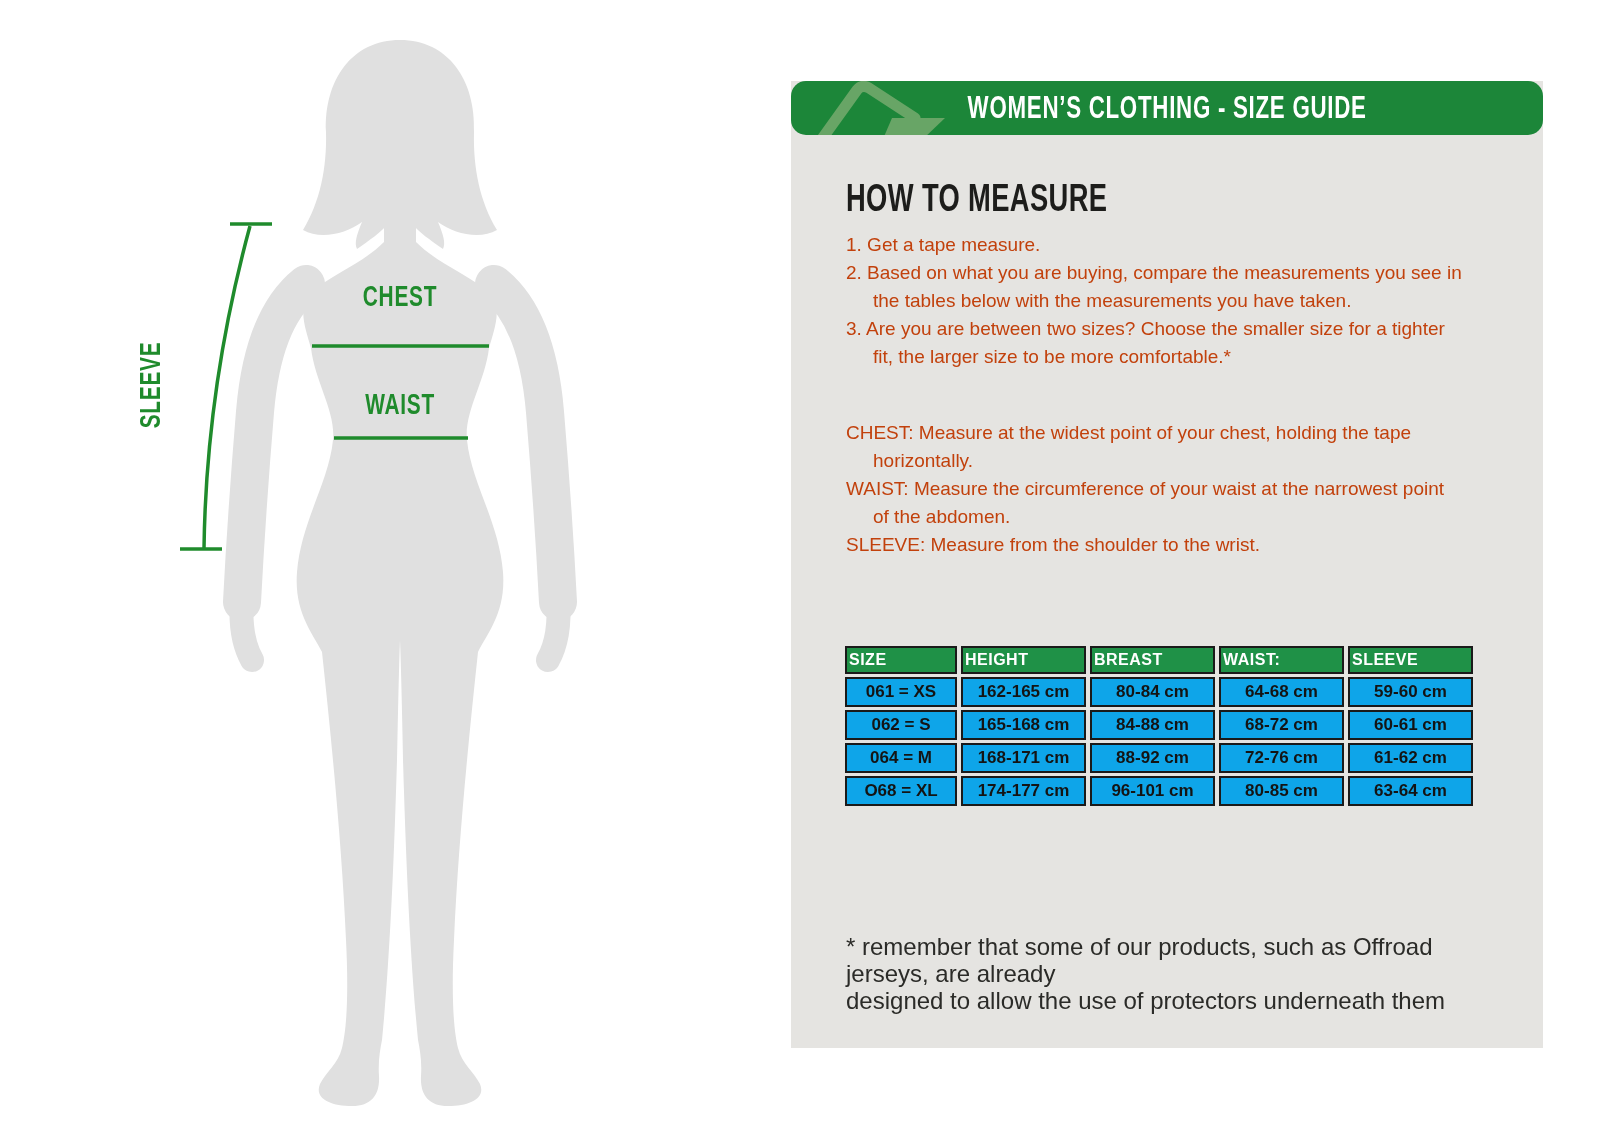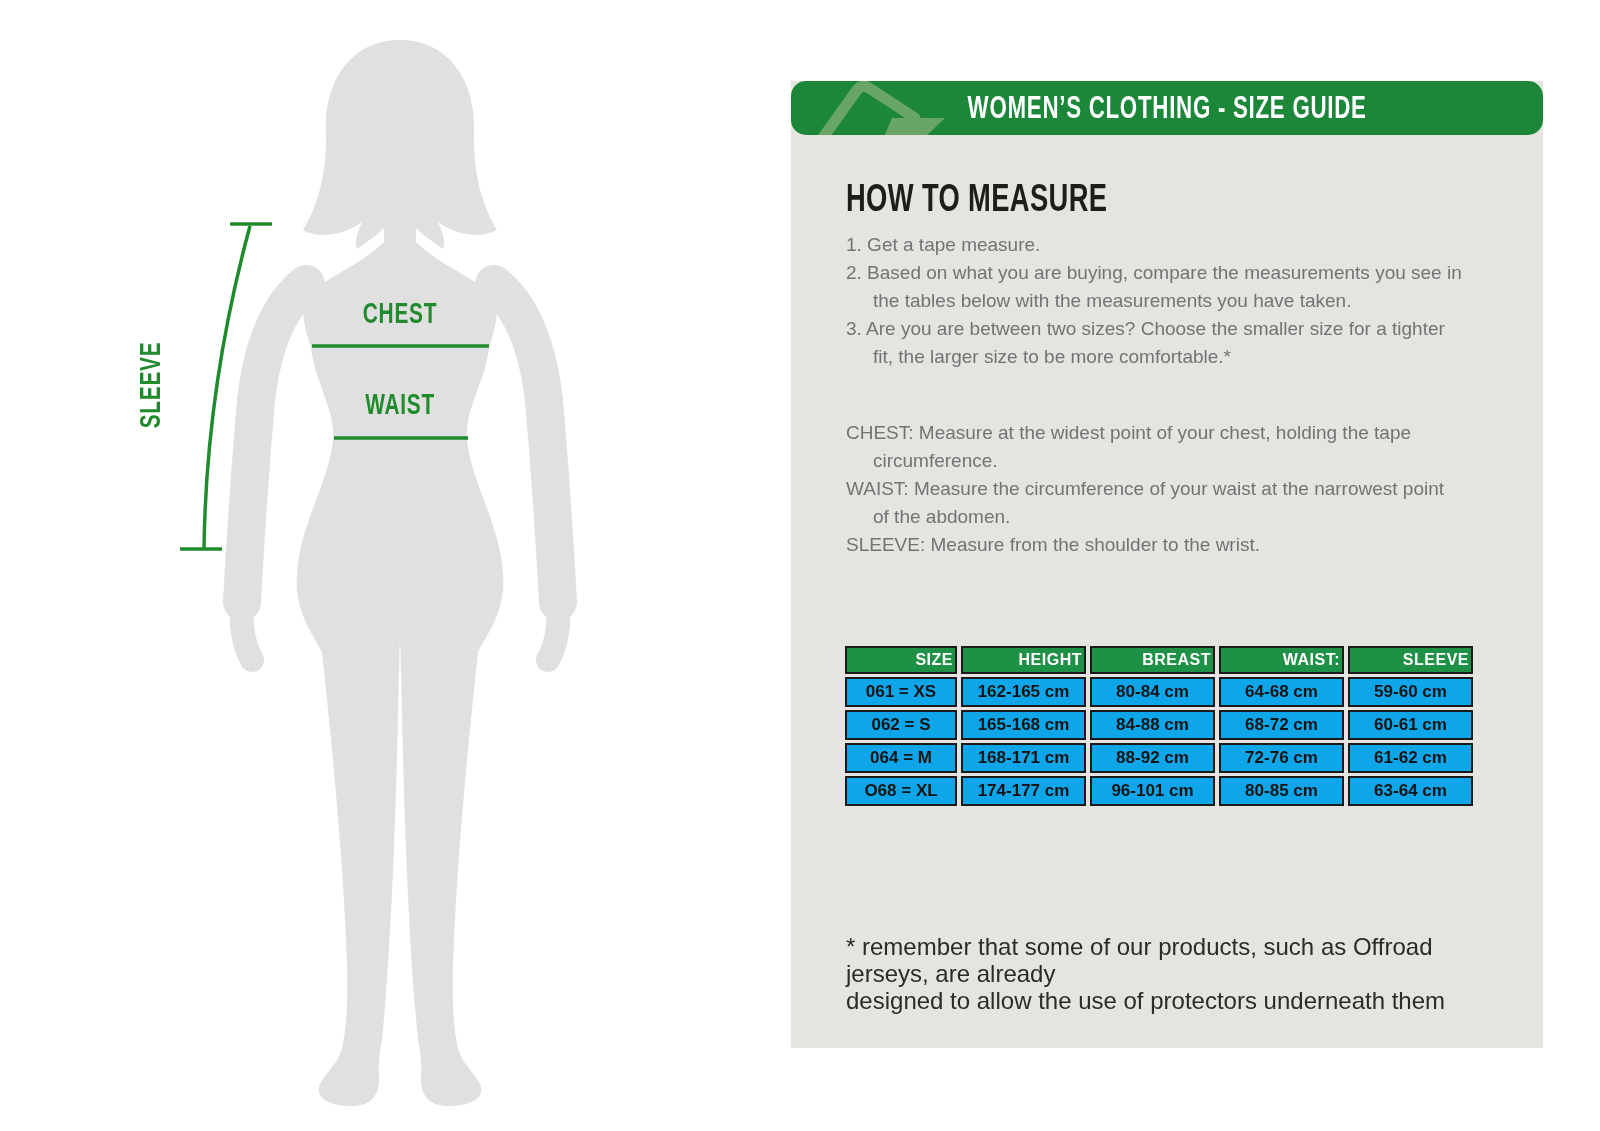--- a/index.html
+++ b/index.html
@@ -8,21 +8,21 @@
     font-family:"Liberation Sans", sans-serif;
   }
 
   
   .figure-svg{position:absolute;left:0;top:0;}
   .fig-label{
     position:absolute;color:#1f8b2c;font-weight:bold;font-size:29px;
     letter-spacing:1px;white-space:nowrap;
   }
   .fig-label .cond{display:inline-block;transform:scaleX(0.72);transform-origin:center;}
-  .label-chest{left:400px;top:297px;transform:translateX(-50%);}
+  .label-chest{left:400px;top:280px;transform:translateX(-50%);}
   .label-waist{left:400px;top:388px;transform:translateX(-50%);}
   .label-sleeve{left:150px;top:385px;transform:translate(-50%,-50%) rotate(-90deg);}
 
   
   .panel{
     position:absolute;left:791px;top:81px;width:752px;height:967px;
     background:#e5e4e1;
   }
   .band{
     position:absolute;left:0;top:0;width:100%;height:54px;background:#1c8639;
@@ -36,30 +36,30 @@
 
   .howto-title{
     position:absolute;left:55px;top:96px;margin:0;color:#1d1d1b;
     font-size:38px;font-weight:bold;letter-spacing:0.5px;white-space:nowrap;
   }
   .howto-title .cond{display:inline-block;transform:scaleX(0.72);transform-origin:left center;}
 
   .steps{position:absolute;left:55px;top:150px;width:650px;}
   .defs{position:absolute;left:55px;top:338px;width:650px;}
   .step{
-    margin:0;color:#737373;font-size:19px;line-height:28px;
+    margin:0;color:#c2410c;font-size:19px;line-height:28px;
     white-space:pre-line;padding-left:27px;text-indent:-27px;
   }
 
   .table-wrap{position:absolute;left:50px;top:562px;}
   table.sizes{border-collapse:separate;border-spacing:4px 3px;}
   table.sizes th{
     background:#1f9147;color:#ffffff;border:2px solid #1a1a1a;
     font-size:16px;font-weight:bold;letter-spacing:0.5px;
-    width:117px;height:22px;padding:1px 2px;text-align:right;
+    width:117px;height:22px;padding:1px 2px;text-align:left;
   }
   table.sizes th:first-child{width:104px;}
   table.sizes td{
     background:#0ea5e9;border:2px solid #1a1a1a;color:#141414;
     font-size:17px;font-weight:bold;height:24px;padding:1px 2px;text-align:center;
     white-space:nowrap;
   }
 
   .footnote{
     position:absolute;left:55px;top:852px;width:640px;margin:0;
@@ -127,21 +127,21 @@
     <div class="steps">
         <p class="step">1. Get a tape measure.</p>
         <p class="step">2. Based on what you are buying, compare the measurements you see in
 the tables below with the measurements you have taken.</p>
         <p class="step">3. Are you are between two sizes? Choose the smaller size for a tighter
 fit, the larger size to be more comfortable.*</p>
       </div>
 
     <div class="defs">
         <p class="step">CHEST: Measure at the widest point of your chest, holding the tape
-circumference.</p>
+horizontally.</p>
         <p class="step">WAIST: Measure the circumference of your waist at the narrowest point
 of the abdomen.</p>
         <p class="step">SLEEVE: Measure from the shoulder to the wrist.</p>
       </div>
 
     <div class="table-wrap">
       <table class="sizes">
         <thead>
           <tr>
               <th>SIZE</th>

